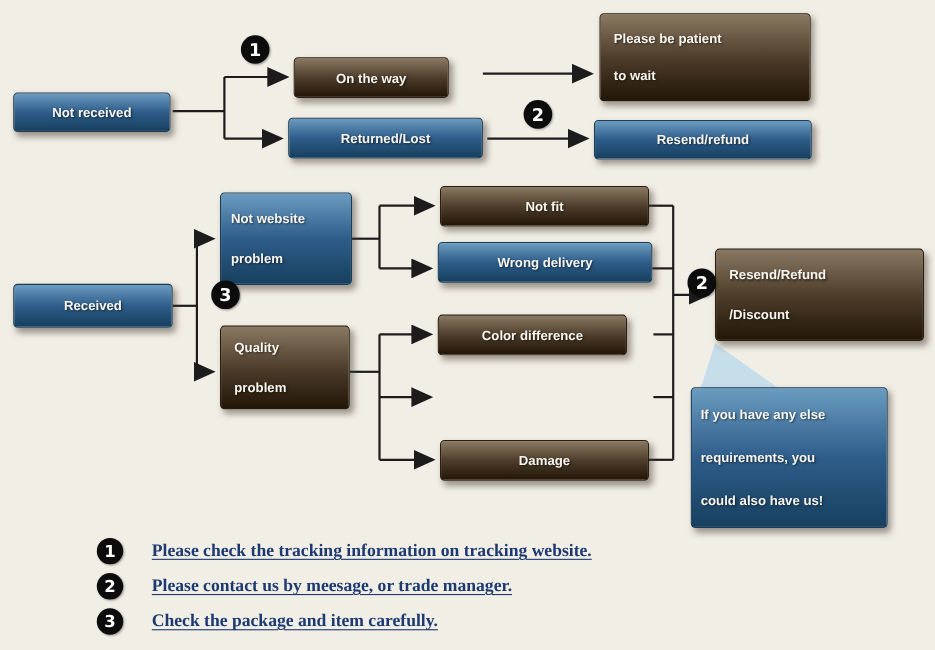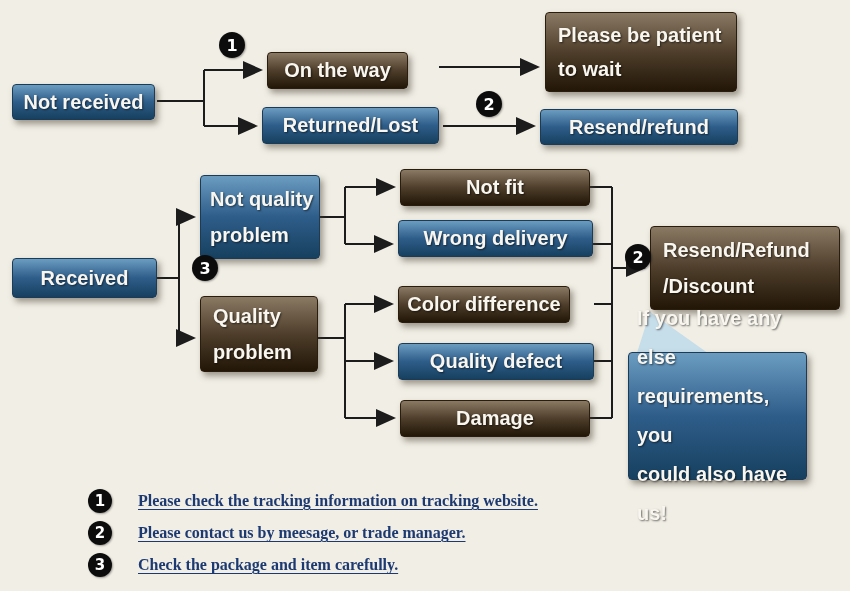--- a/index.html
+++ b/index.html
@@ -1,19 +1,19 @@
 <!DOCTYPE html>
 <html><head>
 <meta charset="utf-8">
 <style>
   *{margin:0;padding:0;box-sizing:border-box}
   html,body{width:850px;height:591px;font-family:"Liberation Sans",sans-serif;}
   .canvas{position:relative;width:850px;height:591px;background:#f1eee5;overflow:hidden}
   .connectors{position:absolute;left:0;top:0}
-  .box{position:absolute;border-radius:4px;color:#f8f6ef;font-weight:bold;font-size:20px;
+  .box{position:absolute;border-radius:4px;color:#f8f6ef;font-weight:bold;font-size:12px;
        text-shadow:1px 1px 2px rgba(0,0,0,.55);box-shadow:3px 4px 6px rgba(70,62,50,.5);
        display:flex;flex-direction:column;justify-content:center}
   .center{align-items:center;text-align:center}
   .leftal{align-items:flex-start;padding-left:12px;text-align:left}
   .blue{background:linear-gradient(180deg,#6b9cc0 0%,#2e5d8a 50%,#17405f 100%);border:1px solid #1c3b57}
   .brown{background:linear-gradient(180deg,#8a7963 0%,#4e3e2b 50%,#221607 100%);border:1px solid #2a1d0e}
   .lh34 .ln{line-height:34px}
   .lh36 .ln{line-height:36px}
   .lh39 .ln{line-height:39px}
   .badge{position:absolute;width:26px;height:26px;border-radius:50%;background:#0c0c0c;color:#ffffff;
@@ -92,44 +92,41 @@
 
   <div class="box blue center" style="left:540px;top:109px;width:198px;height:36px">
     <span class="ln">Resend/refund</span>
   </div>
 
   <div class="box blue center" style="left:12px;top:258px;width:145px;height:40px">
     <span class="ln">Received</span>
   </div>
 
   <div class="box blue leftal lh36" style="left:200px;top:175px;width:120px;height:84px;padding-left:9px">
-    <span class="ln">Not quality</span>
+    <span class="ln">Not website</span>
     <span class="ln">problem</span>
   </div>
 
   <div class="box brown leftal lh36" style="left:200px;top:296px;width:118px;height:76px">
     <span class="ln">Quality</span>
     <span class="ln">problem</span>
   </div>
 
   <div class="box brown center" style="left:400px;top:169px;width:190px;height:37px">
     <span class="ln">Not fit</span>
   </div>
 
   <div class="box blue center" style="left:398px;top:220px;width:195px;height:37px">
     <span class="ln">Wrong delivery</span>
   </div>
 
   <div class="box brown center" style="left:398px;top:286px;width:172px;height:37px">
     <span class="ln">Color difference</span>
   </div>
 
-  <div class="box blue center" style="left:398px;top:343px;width:196px;height:37px">
-    <span class="ln">Quality defect</span>
-  </div>
 
   <div class="box brown center" style="left:400px;top:400px;width:190px;height:37px">
     <span class="ln">Damage</span>
   </div>
 
   <div class="box brown leftal lh36" style="left:650px;top:226px;width:190px;height:84px">
     <span class="ln">Resend/Refund</span>
     <span class="ln">/Discount</span>
   </div>
 

